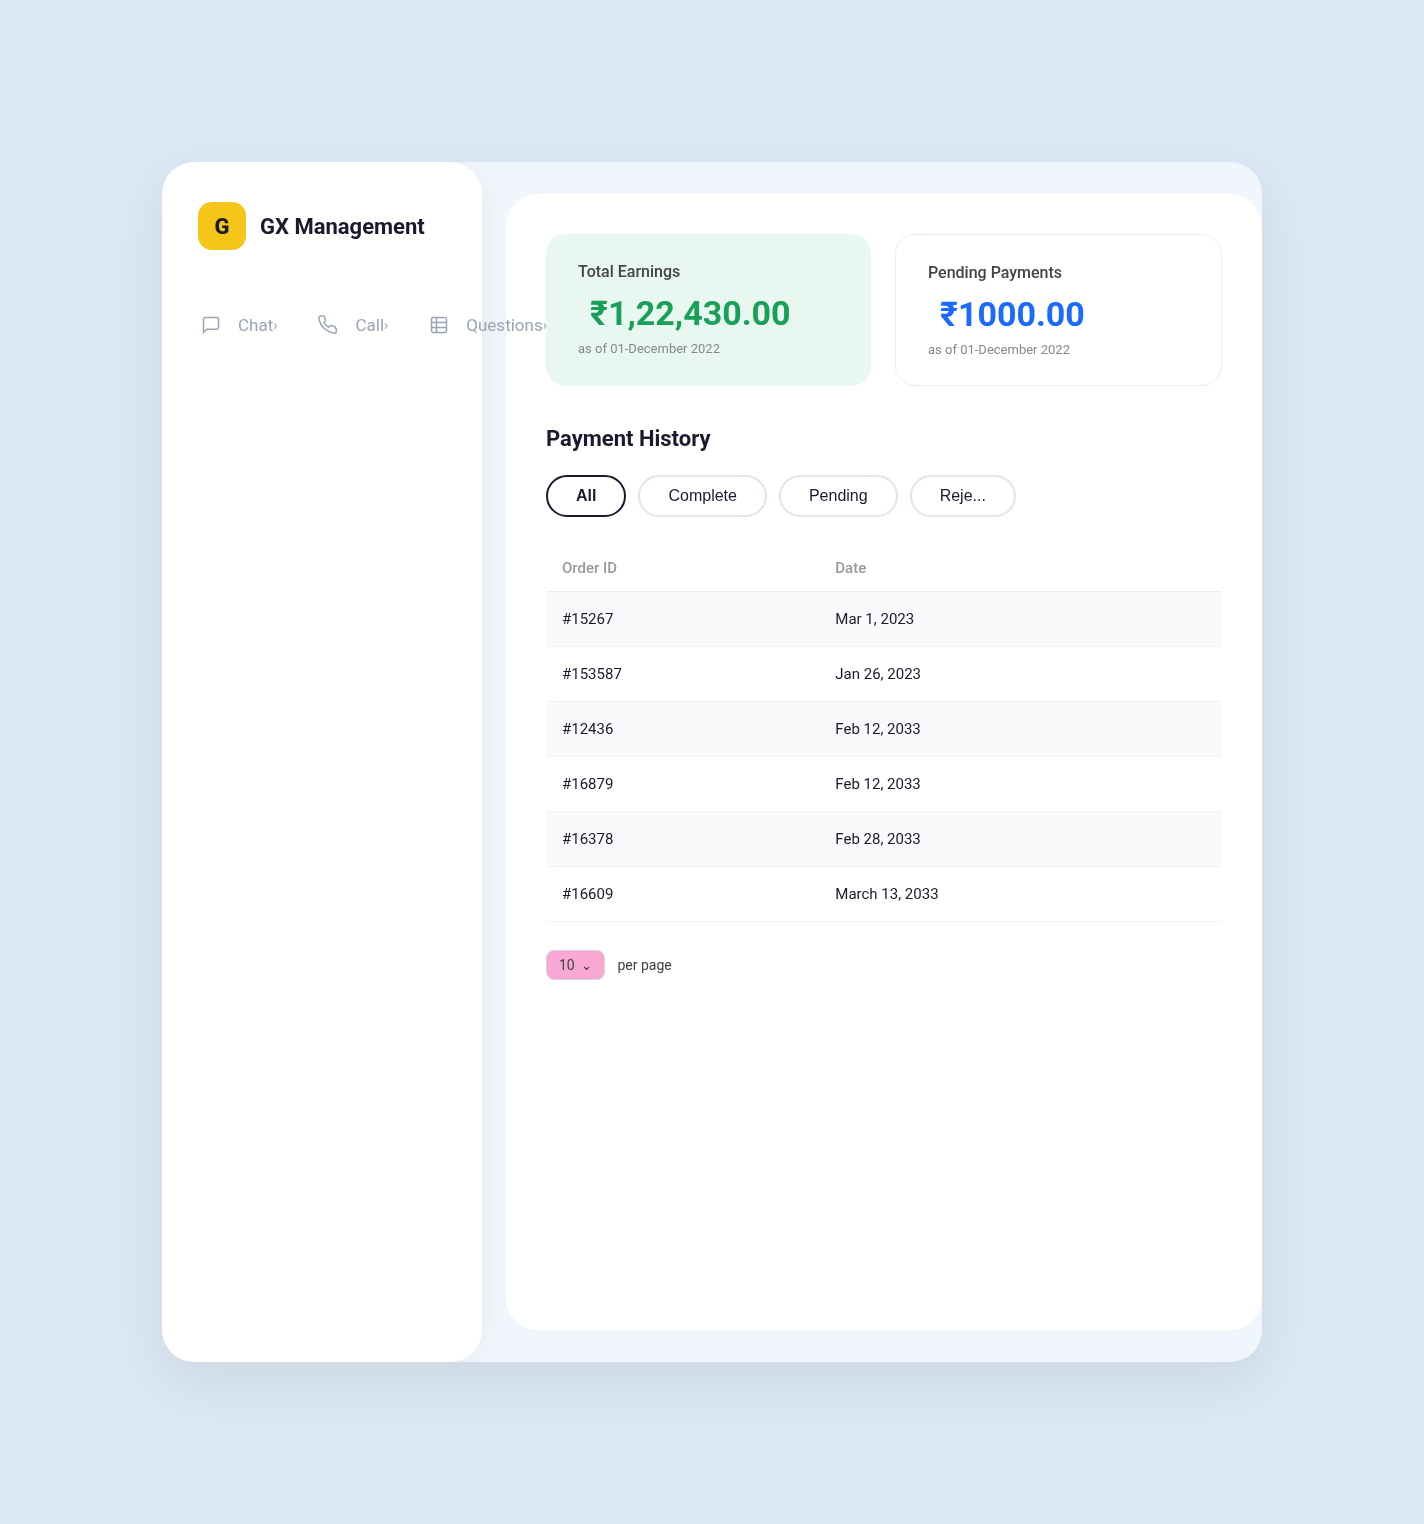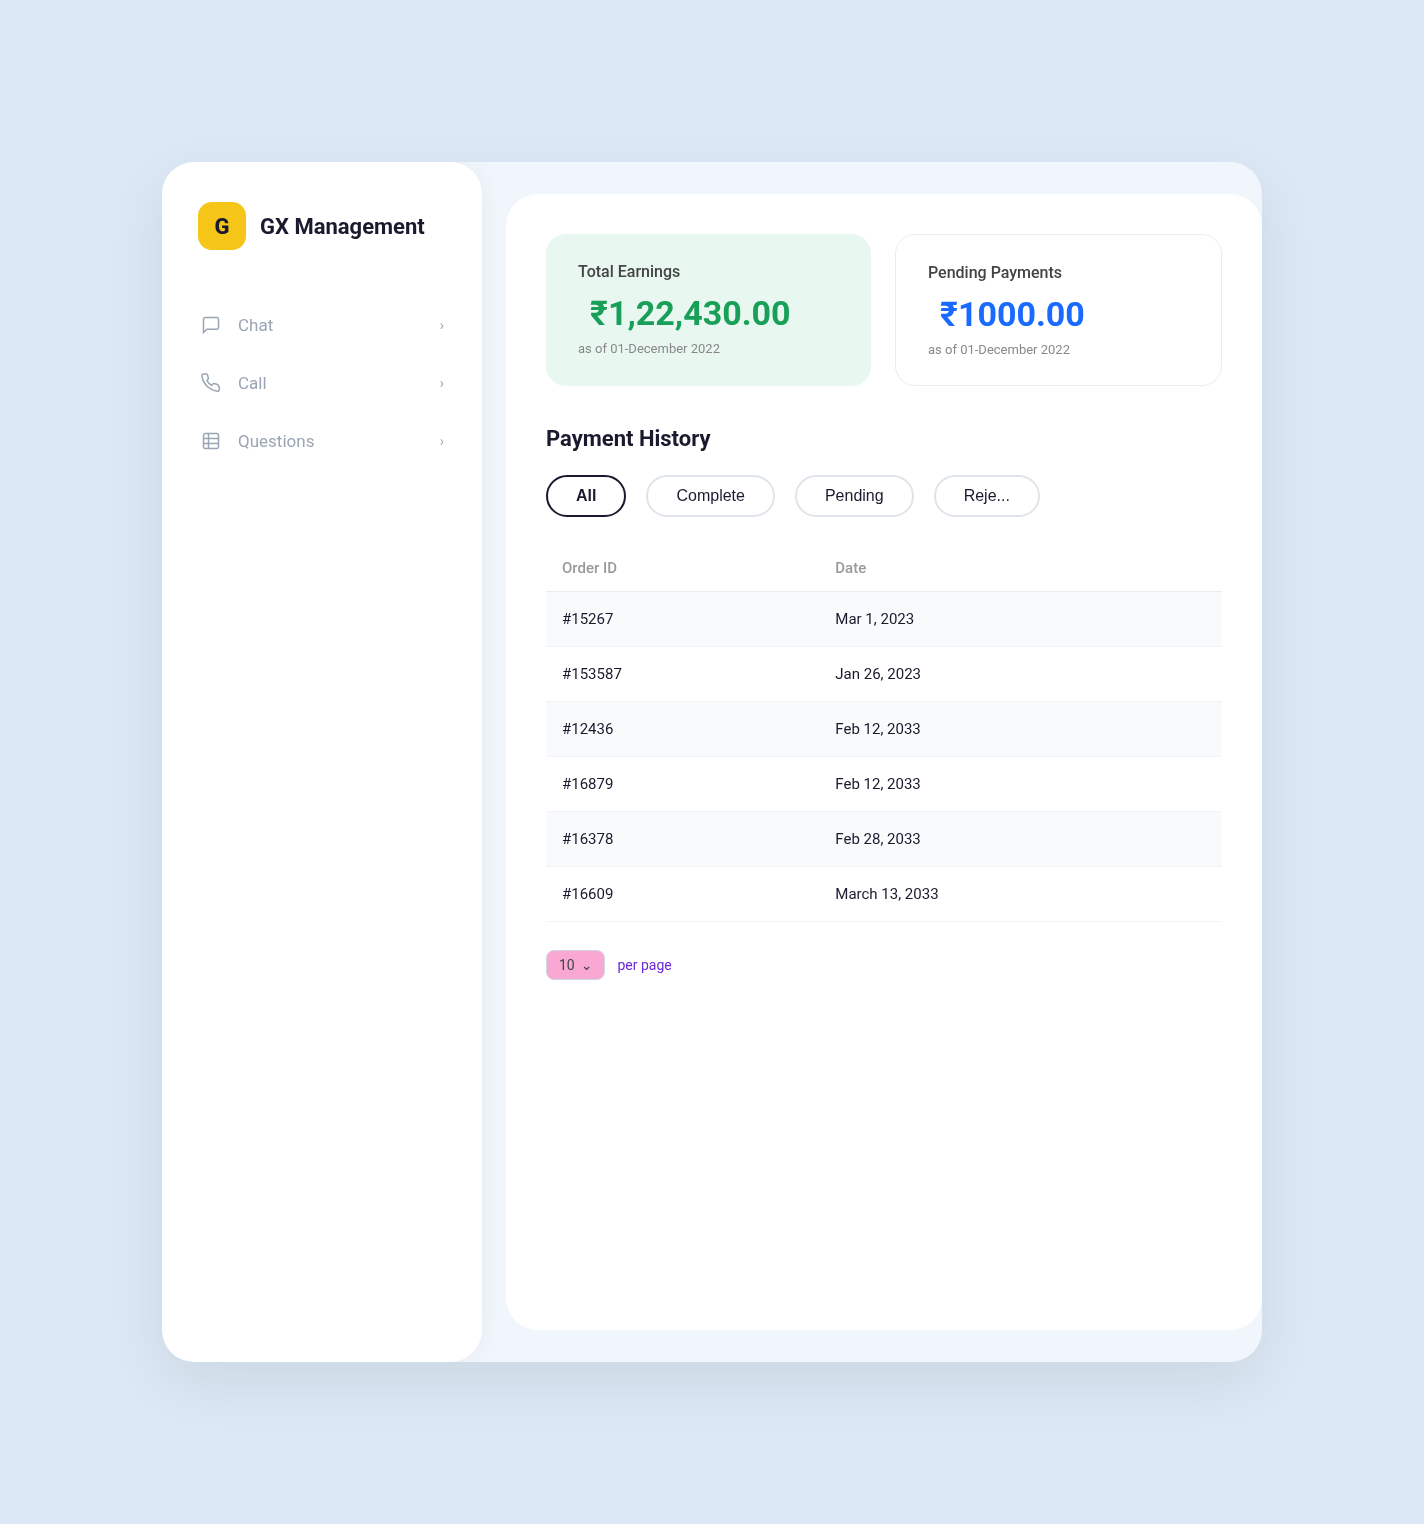--- a/index.html
+++ b/index.html
@@ -60,21 +60,21 @@
     }
 
     .logo-text {
       font-size: 22px;
       font-weight: 700;
       color: #1a1a2e;
     }
 
     .nav-items {
       display: flex;
-      flex-direction: column;
+      flex-direction: row;
       gap: 4px;
       padding: 0 20px;
     }
 
     .nav-item {
       display: flex;
       align-items: center;
       justify-content: space-between;
       padding: 16px 18px;
       border-radius: 12px;
@@ -186,21 +186,21 @@
     .section-title {
       font-size: 22px;
       font-weight: 700;
       color: #1a1a2e;
       margin-bottom: 24px;
     }
 
     
     .filter-tabs {
       display: flex;
-      gap: 20px;
+      gap: 12px;
       margin-bottom: 28px;
     }
 
     .filter-tab {
       padding: 10px 28px;
       border-radius: 50px;
       border: 2px solid #e0e5ec;
       background: #ffffff;
       font-size: 16px;
       font-weight: 500;
@@ -267,21 +267,21 @@
       border-radius: 8px;
       padding: 6px 12px;
       font-size: 14px;
       color: #444;
       background: #f9a8d4;
       cursor: pointer;
     }
 
     .per-page-label {
       font-size: 14px;
-      color: #6d28d9;
+      color: #404040;
     }
   </style>
 </head>
 <body>
 
 <div class="app-container">
 
   <aside class="sidebar">
     <div class="logo-area">
       <div class="logo-icon">

